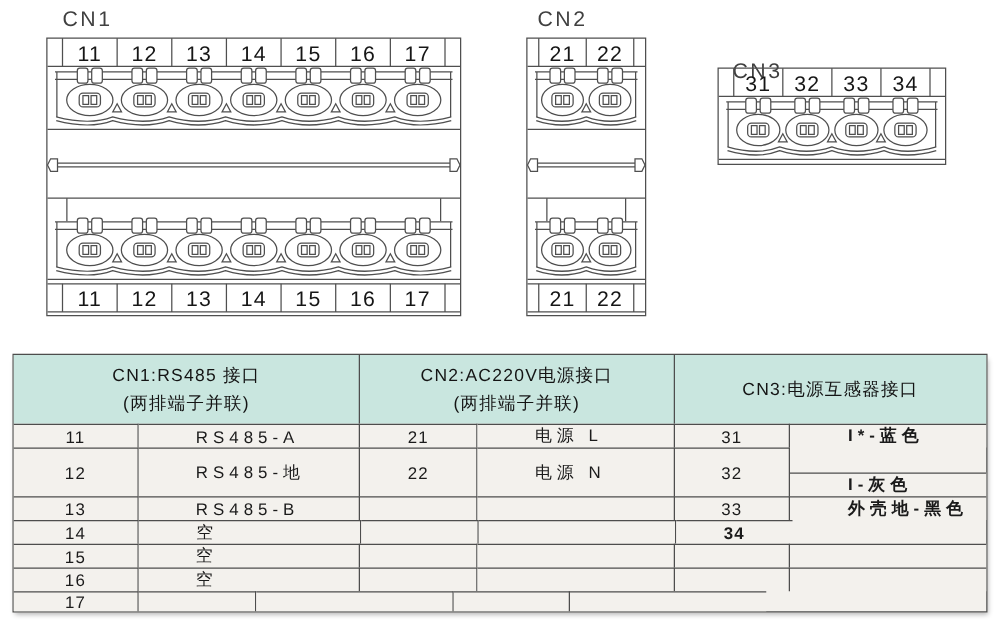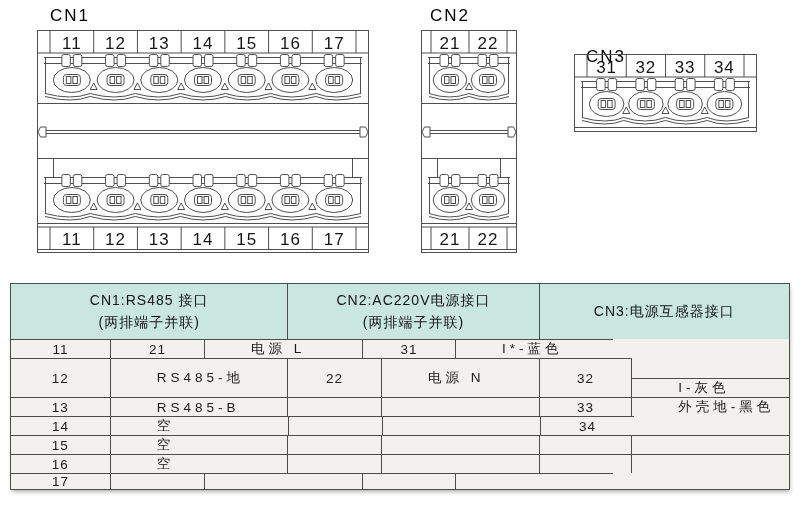--- a/index.html
+++ b/index.html
@@ -15,21 +15,21 @@
     background:#ffffff;
     font-family:"Liberation Sans","DejaVu Sans",sans-serif;
     color:var(--text);
     position:relative;
   }
   .page{position:relative;width:800px;height:505px;background:#fff;}
   .cn-label{
     position:absolute;
     font-size:17px;
     letter-spacing:2px;
-    color:#000000;
+    color:#404040;
     white-space:nowrap;
   }
   svg.connector{position:absolute;overflow:visible;}
   
   .pin-table{
     position:absolute;
     left:10px;top:283px;
     width:780px;height:207px;
     border:1px solid var(--border);
     background:var(--row-bg);
@@ -48,21 +48,21 @@
   }
   .th:last-child{border-right:none;}
   .trow{display:flex;flex:1;}
   .td{
     background:var(--row-bg);
     border-right:1px solid var(--border);
     border-top:1px solid var(--border);
     display:flex;align-items:center;
     overflow:hidden;white-space:nowrap;
   }
-  .td:last-child{border-right:none;}
+  .td:last-child{border-right:none;font-weight:bold;}
   .td.pin{justify-content:center;letter-spacing:1px;}
   .td.val{padding-left:46px;letter-spacing:4px;}
 </style>
 </head>
 <body>
 
 <div class="page">
 
   <div class="cn-label" style="left:50px;top:6px">CN1</div>
   <div class="cn-label" style="left:430px;top:6px">CN2</div>
@@ -341,20 +341,21 @@
         <div class="th" style="width: 252px;">
           <div>CN2:AC220V电源接口</div>
           <div>(两排端子并联)</div>
         </div>
         <div class="th" style="width: 250px;">
           <div>CN3:电源互感器接口</div>
         </div>
       </div>
       <div class="trow">
         <div class="td pin" style="width: 100px;">11</div>
+        <div class="td val" style="width: 178px;">RS485-A</div>
         <div class="td pin" style="width: 94px;">21</div>
         <div class="td val" style="width: 158px;">电源 L</div>
         <div class="td pin" style="width: 93px;">31</div>
         <div class="td val" style="width: 157px;">I*-蓝色</div>
       </div>
       <div class="trow">
         <div class="td pin" style="width: 100px;">12</div>
         <div class="td val" style="width: 178px;">RS485-地</div>
         <div class="td pin" style="width: 94px;">22</div>
         <div class="td val" style="width: 158px;">电源 N</div>

